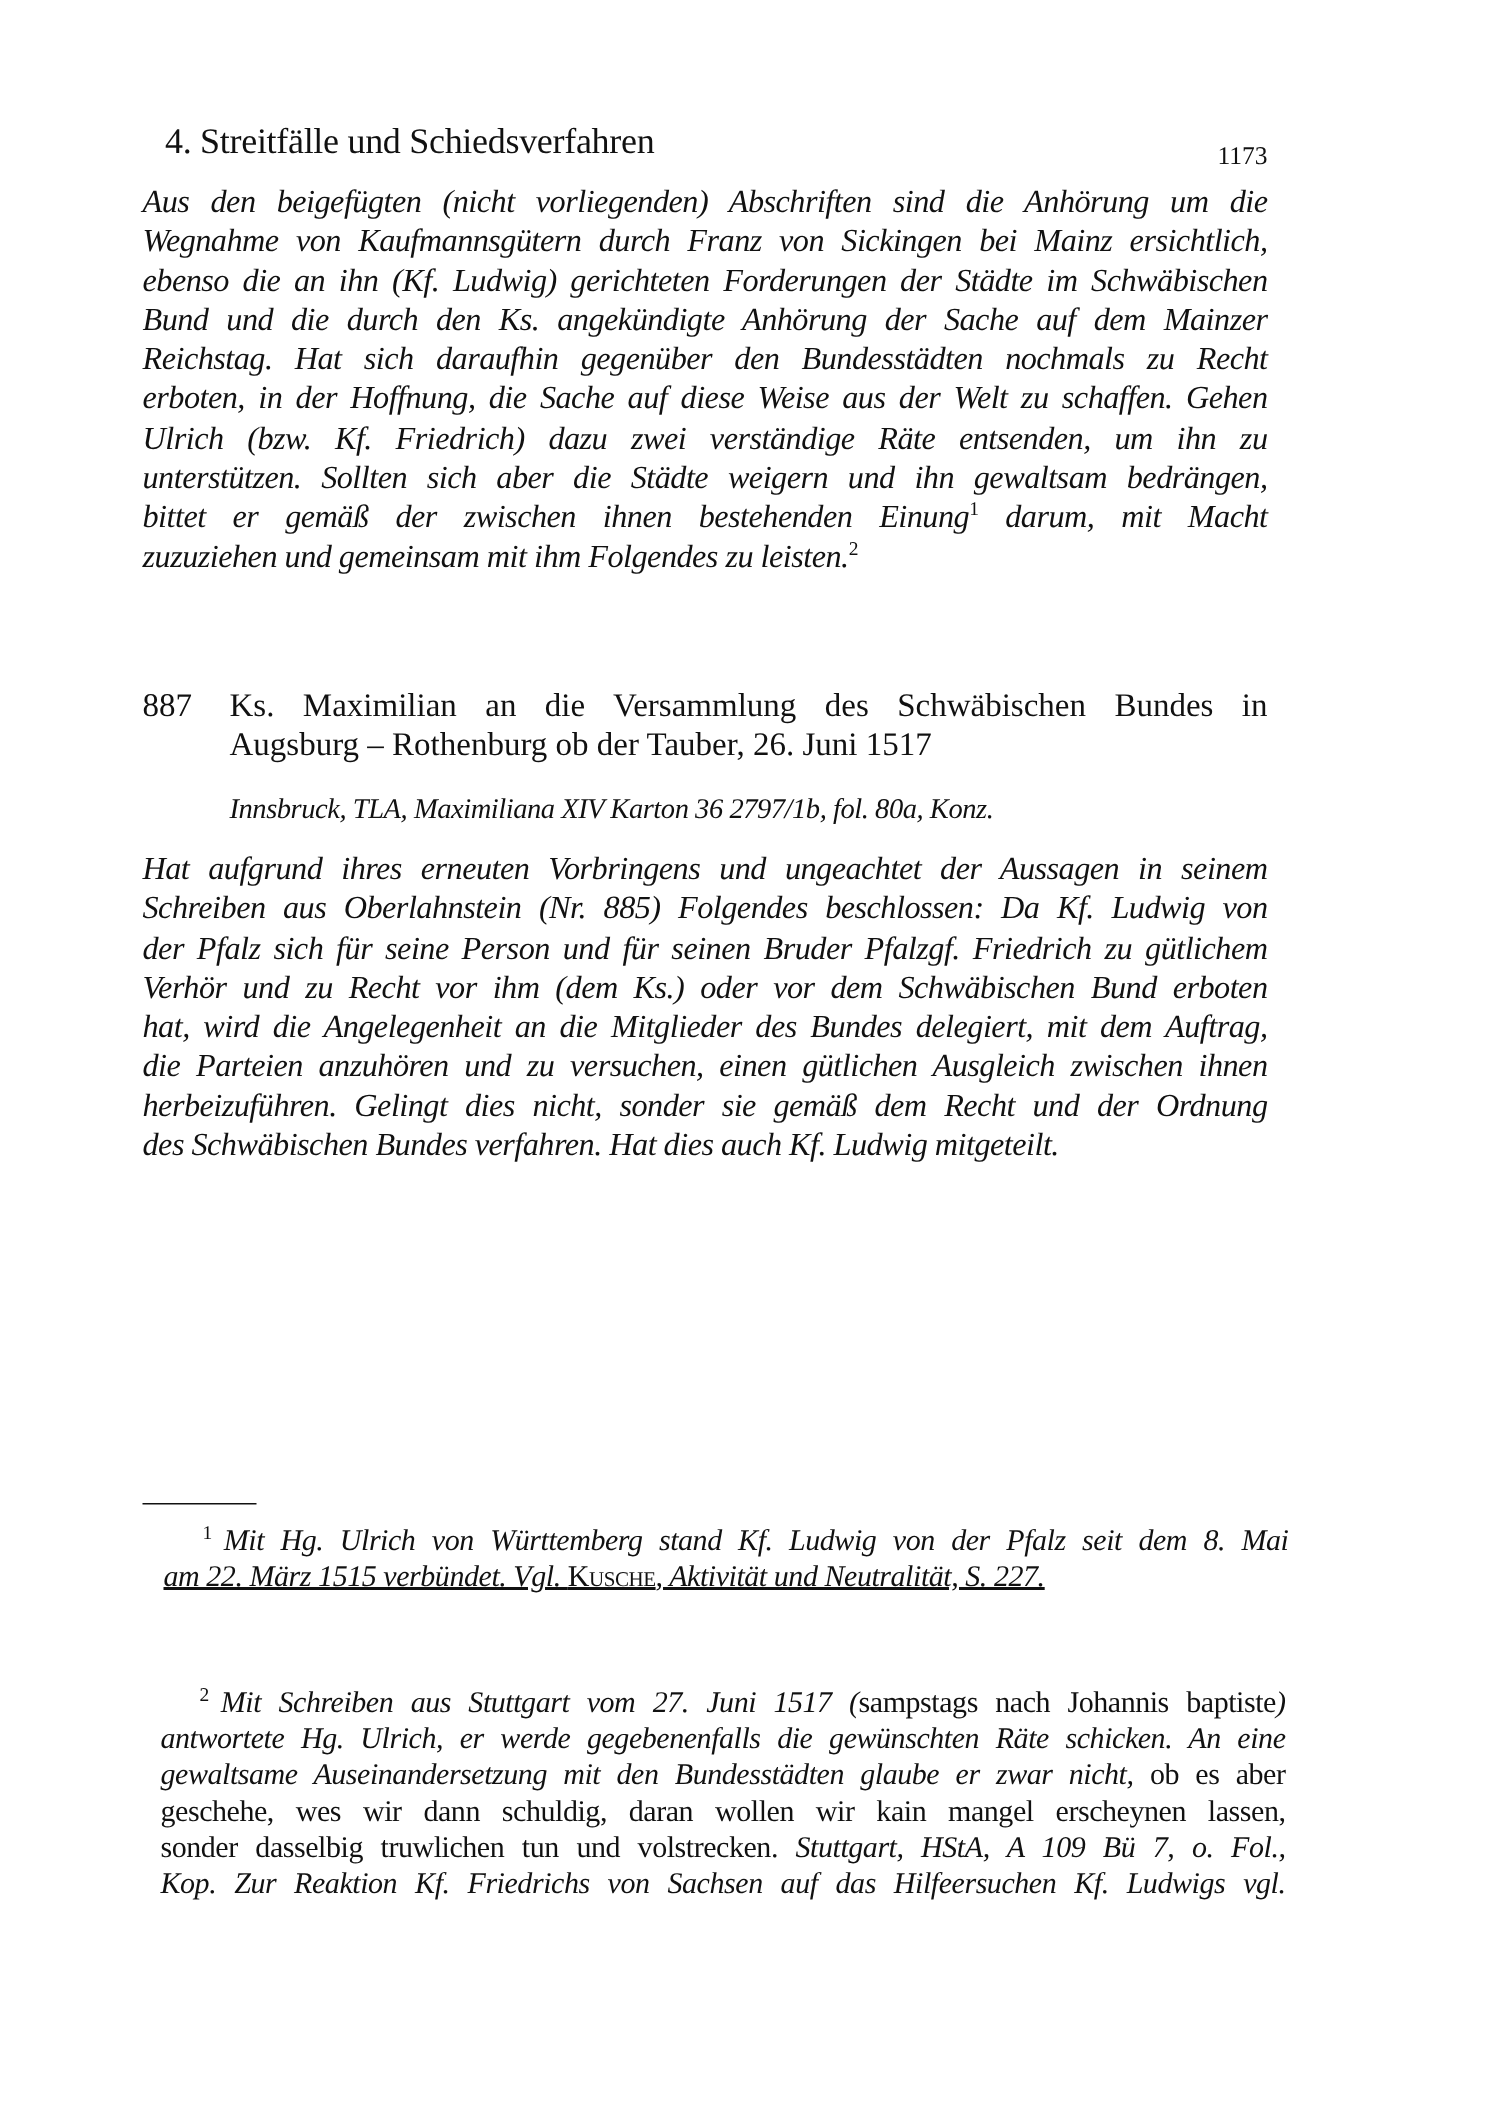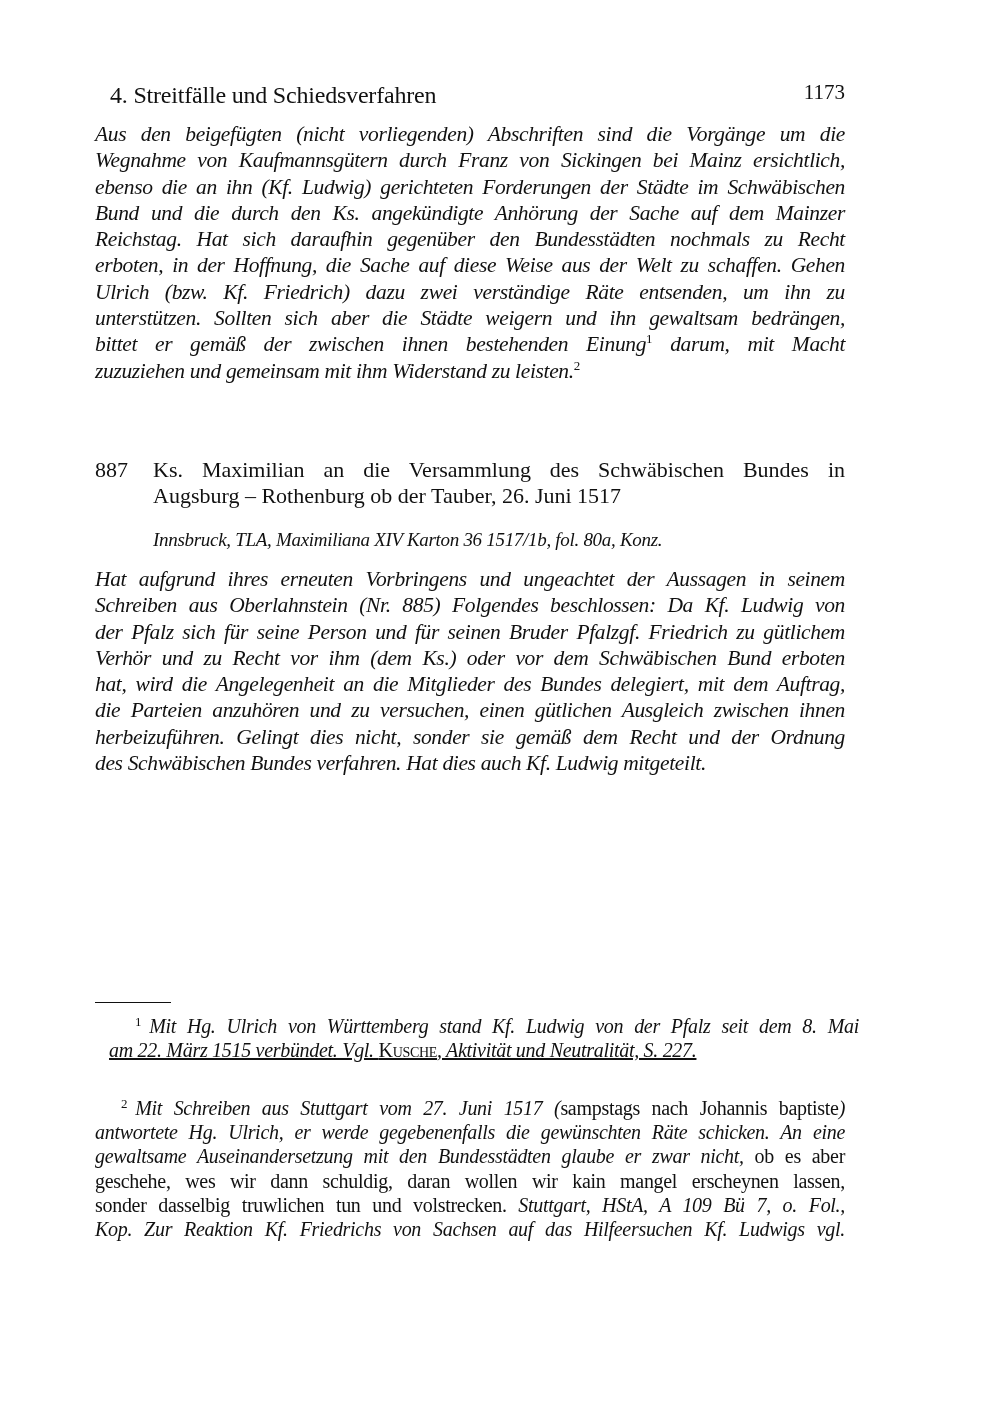--- a/index.html
+++ b/index.html
@@ -6,21 +6,21 @@
     body {
       width: 1004px; height: 1418px; position: relative; overflow: hidden;
       font-family: "Liberation Serif", "DejaVu Serif", serif; color: #111;
     }
     .page { position: absolute; left: 95px; top: 0; width: 750px; }
     .running-head {
       position: absolute; top: 80px; left: 0; width: 750px; height: 26px;
       font-size: 19px;
     }
     .running-title { position: absolute; left: 15px; width: 750px; text-align: left; top: 2px; font-size: 24px; letter-spacing: -0.2px; }
-    .page-number { position: absolute; right: 0; top: 0; font-size: 21px; }
+    .page-number { position: absolute; right: 0; top: 14px; font-size: 17px; }
     .para {
       position: absolute; left: 0; width: 750px; margin: 0;
       font-style: italic; font-size: 21.5px; line-height: 26.3px;
       text-align: justify; letter-spacing: -0.35px;
     }
     .para .line { display: block; text-align: justify; text-align-last: justify; white-space: nowrap; }
     .para .line.last { text-align-last: left; }
     sup { font-size: 13px; vertical-align: 8px; line-height: 0; font-style: normal; }
     .doc-head { position: absolute; left: 0; top: 457px; width: 750px; font-size: 22px; line-height: 26px; }
     .doc-number { position: absolute; left: 0; top: 0; }
@@ -46,61 +46,61 @@
 <body>
 
 <div class="page">
 
   <div class="running-head">
     <span class="running-title">4. Streitfälle und Schiedsverfahren</span>
     <span class="page-number">1173</span>
   </div>
 
   <p class="para" style="top:121px;">
-    <span class="line">Aus den beigefügten (nicht vorliegenden) Abschriften sind die Vorgänge um die</span>
+    <span class="line">Aus den beigefügten (nicht vorliegenden) Abschriften sind die Anhörung um die</span>
     <span class="line">Wegnahme von Kaufmannsgütern durch Franz von Sickingen bei Mainz ersichtlich,</span>
     <span class="line">ebenso die an ihn (Kf. Ludwig) gerichteten Forderungen der Städte im Schwäbischen</span>
     <span class="line">Bund und die durch den Ks. angekündigte Anhörung der Sache auf dem Mainzer</span>
     <span class="line">Reichstag. Hat sich daraufhin gegenüber den Bundesstädten nochmals zu Recht</span>
     <span class="line">erboten, in der Hoffnung, die Sache auf diese Weise aus der Welt zu schaffen. Gehen</span>
     <span class="line">Ulrich (bzw. Kf. Friedrich) dazu zwei verständige Räte entsenden, um ihn zu</span>
     <span class="line">unterstützen. Sollten sich aber die Städte weigern und ihn gewaltsam bedrängen,</span>
     <span class="line"><span>bittet er gemäß der zwischen ihnen bestehenden Einung</span><sup>1</sup><span> darum, mit Macht</span></span>
-    <span class="line last"><span>zuzuziehen und gemeinsam mit ihm Widerstand zu leisten.</span><sup>2</sup></span>
+    <span class="line last"><span>zuzuziehen und gemeinsam mit ihm Folgendes zu leisten.</span><sup>2</sup></span>
   </p>
 
   <div class="doc-head">
     <span class="doc-number">887</span>
     <div class="doc-title">
       <span class="line">Ks. Maximilian an die Versammlung des Schwäbischen Bundes in</span>
       <span class="line last">Augsburg – Rothenburg ob der Tauber, 26. Juni 1517</span>
     </div>
   </div>
 
-  <div class="source">Innsbruck, TLA, Maximiliana XIV Karton 36 1517/1b, fol. 80a, Konz.</div>
+  <div class="source">Innsbruck, TLA, Maximiliana XIV Karton 36 2797/1b, fol. 80a, Konz.</div>
 
   <p class="para" style="top:566px;">
     <span class="line">Hat aufgrund ihres erneuten Vorbringens und ungeachtet der Aussagen in seinem</span>
     <span class="line">Schreiben aus Oberlahnstein (Nr. 885) Folgendes beschlossen: Da Kf. Ludwig von</span>
     <span class="line">der Pfalz sich für seine Person und für seinen Bruder Pfalzgf. Friedrich zu gütlichem</span>
     <span class="line">Verhör und zu Recht vor ihm (dem Ks.) oder vor dem Schwäbischen Bund erboten</span>
     <span class="line">hat, wird die Angelegenheit an die Mitglieder des Bundes delegiert, mit dem Auftrag,</span>
     <span class="line">die Parteien anzuhören und zu versuchen, einen gütlichen Ausgleich zwischen ihnen</span>
     <span class="line">herbeizuführen. Gelingt dies nicht, sonder sie gemäß dem Recht und der Ordnung</span>
     <span class="line last">des Schwäbischen Bundes verfahren. Hat dies auch Kf. Ludwig mitgeteilt.</span>
   </p>
 
   <div class="fn-rule"></div>
 
   <p class="footnote" style="top:1010px;margin-left:14px;">
     <span class="line i"><span class="fn-mark">1</span><span>Mit Hg. Ulrich von Württemberg stand Kf. Ludwig von der Pfalz seit dem 8. Mai</span></span>
     <span class="line last i"><span>am 22. März 1515 verbündet. Vgl. </span><span class="sc">Kusche</span><span>, Aktivität und Neutralität, S. 227.</span></span>
   </p>
 
-  <p class="footnote" style="top:1092px;">
+  <p class="footnote" style="top:1118px;margin-left:12px;">
     <span class="line i"><span class="fn-mark">2</span><span>Mit Schreiben aus Stuttgart vom 27. Juni 1517 (</span><span class="r">sampstags nach Johannis baptiste</span><span>)</span></span>
     <span class="line i">antwortete Hg. Ulrich, er werde gegebenenfalls die gewünschten Räte schicken. An eine</span>
     <span class="line i"><span>gewaltsame Auseinandersetzung mit den Bundesstädten glaube er zwar nicht,</span><span class="r"> ob es aber</span></span>
     <span class="line r">geschehe, wes wir dann schuldig, daran wollen wir kain mangel erscheynen lassen,</span>
     <span class="line"><span class="r">sonder dasselbig truwlichen tun und volstrecken. </span><span class="i">Stuttgart, HStA, A 109 Bü 7, o. Fol.,</span></span>
     <span class="line i">Kop. Zur Reaktion Kf. Friedrichs von Sachsen auf das Hilfeersuchen Kf. Ludwigs vgl.</span>
   </p>
 
 </div>
 

